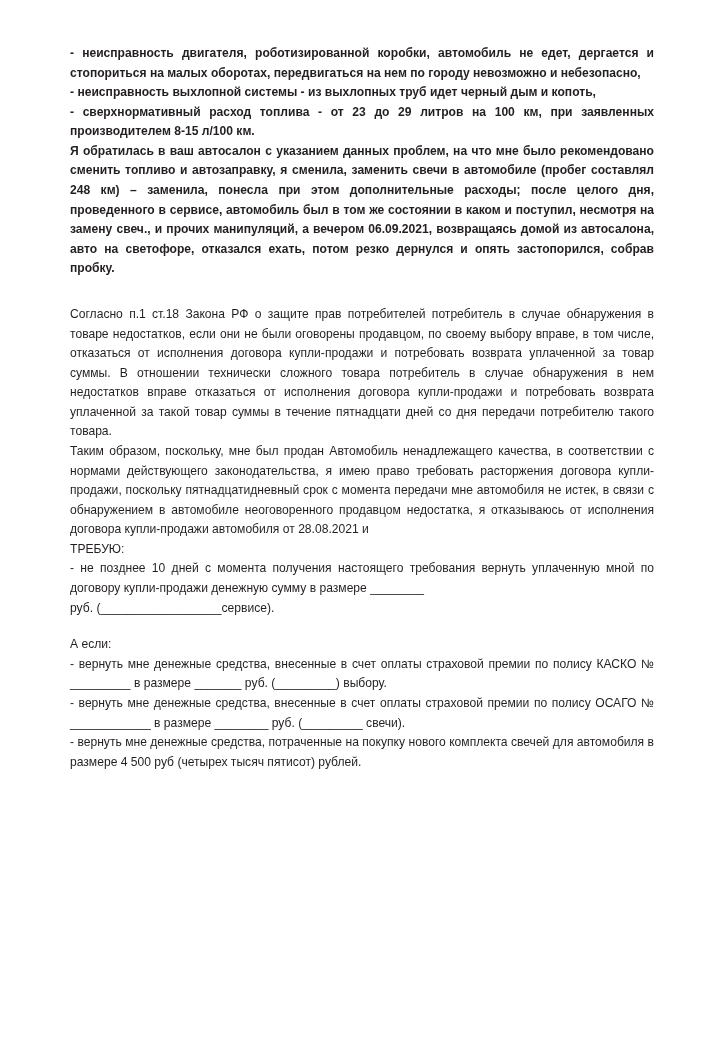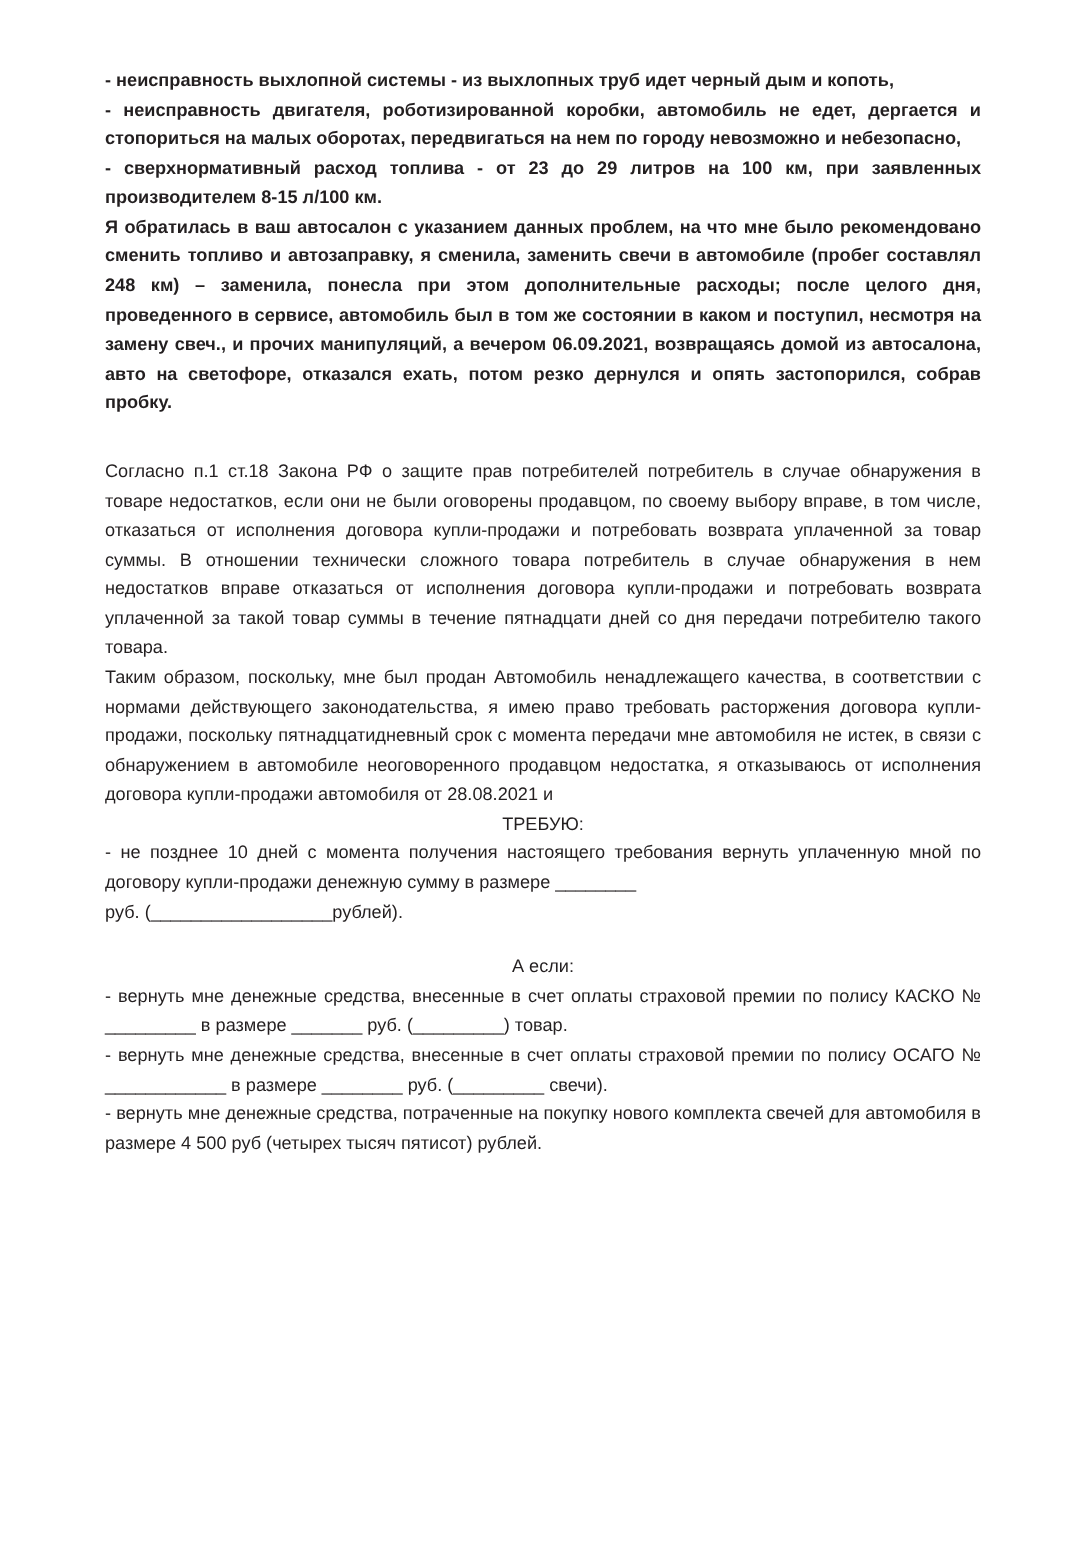--- a/index.html
+++ b/index.html
@@ -44,54 +44,54 @@
     height: 17px;
   }
   .para {
     margin: 0;
   }
   
   .blank {
     letter-spacing: 0;
   }
   .last-line-left {
-    text-align: center;
+    text-align: left;
   }
 </style>
 </head>
 <body>
 
 <div class="page">
   <div class="doc-body">
 
     <div class="block-bold">
+      <p class="para">-  неисправность двигателя, роботизированной коробки, автомобиль не едет, дергается и стопориться на малых оборотах, передвигаться на нем по городу невозможно и небезопасно,</p>
       <p class="para">- неисправность выхлопной системы - из выхлопных труб идет черный дым и копоть,</p>
-      <p class="para">-  неисправность двигателя, роботизированной коробки, автомобиль не едет, дергается и стопориться на малых оборотах, передвигаться на нем по городу невозможно и небезопасно,</p>
       <p class="para">- сверхнормативный расход топлива - от 23 до 29 литров на 100 км, при заявленных производителем 8-15 л/100 км.</p>
     </div>
 
     <div class="block-bold">
       <p class="para">Я обратилась в ваш автосалон с указанием данных проблем, на что мне было рекомендовано сменить топливо и автозаправку, я сменила, заменить свечи в автомобиле (пробег составлял 248 км) – заменила, понесла при этом дополнительные расходы; после целого дня, проведенного в сервисе, автомобиль был в том же состоянии в каком и поступил, несмотря на замену свеч., и прочих манипуляций, а вечером 06.09.2021, возвращаясь домой из автосалона, авто на светофоре, отказался ехать, потом резко дернулся и опять застопорился, собрав пробку.</p>
     </div>
 
     <div class="gap-lg"></div>
 
     <p class="para"><span>Согласно </span><span class="b">п.1 ст.18 Закона РФ</span><span> о защите прав потребителей потребитель в случае обнаружения в товаре недостатков, если они не были оговорены продавцом, по своему выбору вправе, в том числе, отказаться от исполнения договора купли-продажи и потребовать возврата уплаченной за товар суммы. В отношении технически сложного товара потребитель в случае обнаружения в нем недостатков вправе отказаться от исполнения договора купли-продажи и потребовать возврата уплаченной за такой товар суммы в течение </span><span class="b">пятнадцати дней со дня передачи потребителю такого товара.</span></p>
 
     <p class="para"><span>Таким образом, поскольку, мне был продан Автомобиль ненадлежащего качества, </span><span class="b">в соответствии с нормами действующего законодательства, я имею право требовать расторжения договора купли-продажи</span><span>, поскольку </span><span class="b">пятнадцатидневный срок с момента передачи мне автомобиля не истек</span><span>, в связи с обнаружением в автомобиле неоговоренного продавцом недостатка, я отказываюсь от исполнения договора купли-продажи автомобиля от 28.08.2021 и</span></p>
 
     <p class="para last-line-left">ТРЕБУЮ:</p>
 
-    <p class="para"><span>- не позднее 10 дней с момента получения настоящего требования вернуть уплаченную мной по договору купли-продажи денежную сумму в размере </span><span class="blank b">________</span><br><span class="b">руб. (</span><span class="blank b">__________________</span><span class="b">рублей).</span></p>
+    <p class="para"><span>- не позднее 10 дней с момента получения настоящего требования вернуть уплаченную мной по договору купли-продажи денежную сумму в размере </span><span class="blank b">________</span><br><span class="b">руб. (</span><span class="blank b">__________________</span><span class="b">сервисе).</span></p>
 
     <div class="gap-md"></div>
 
     <p class="para last-line-left">А если:</p>
 
-    <p class="para"><span>- вернуть мне денежные средства, внесенные в счет оплаты страховой премии по полису КАСКО № </span><span class="blank">_________</span><span> в размере </span><span class="blank">_______</span><span> руб. (</span><span class="blank">_________</span><span>) товар.</span></p>
+    <p class="para"><span>- вернуть мне денежные средства, внесенные в счет оплаты страховой премии по полису КАСКО № </span><span class="blank">_________</span><span> в размере </span><span class="blank">_______</span><span> руб. (</span><span class="blank">_________</span><span>) выбору.</span></p>
 
     <p class="para"><span>- вернуть мне денежные средства, внесенные в счет оплаты страховой премии по полису ОСАГО № </span><span class="blank">____________</span><span> в размере </span><span class="blank">________</span><span> руб. (</span><span class="blank">_________</span><span> свечи).</span></p>
 
     <p class="para">- вернуть мне денежные средства, потраченные на покупку нового комплекта свечей для автомобиля в размере 4 500 руб (четырех тысяч пятисот) рублей.</p>
 
 
   </div>
 </div>
 
 </body></html>

